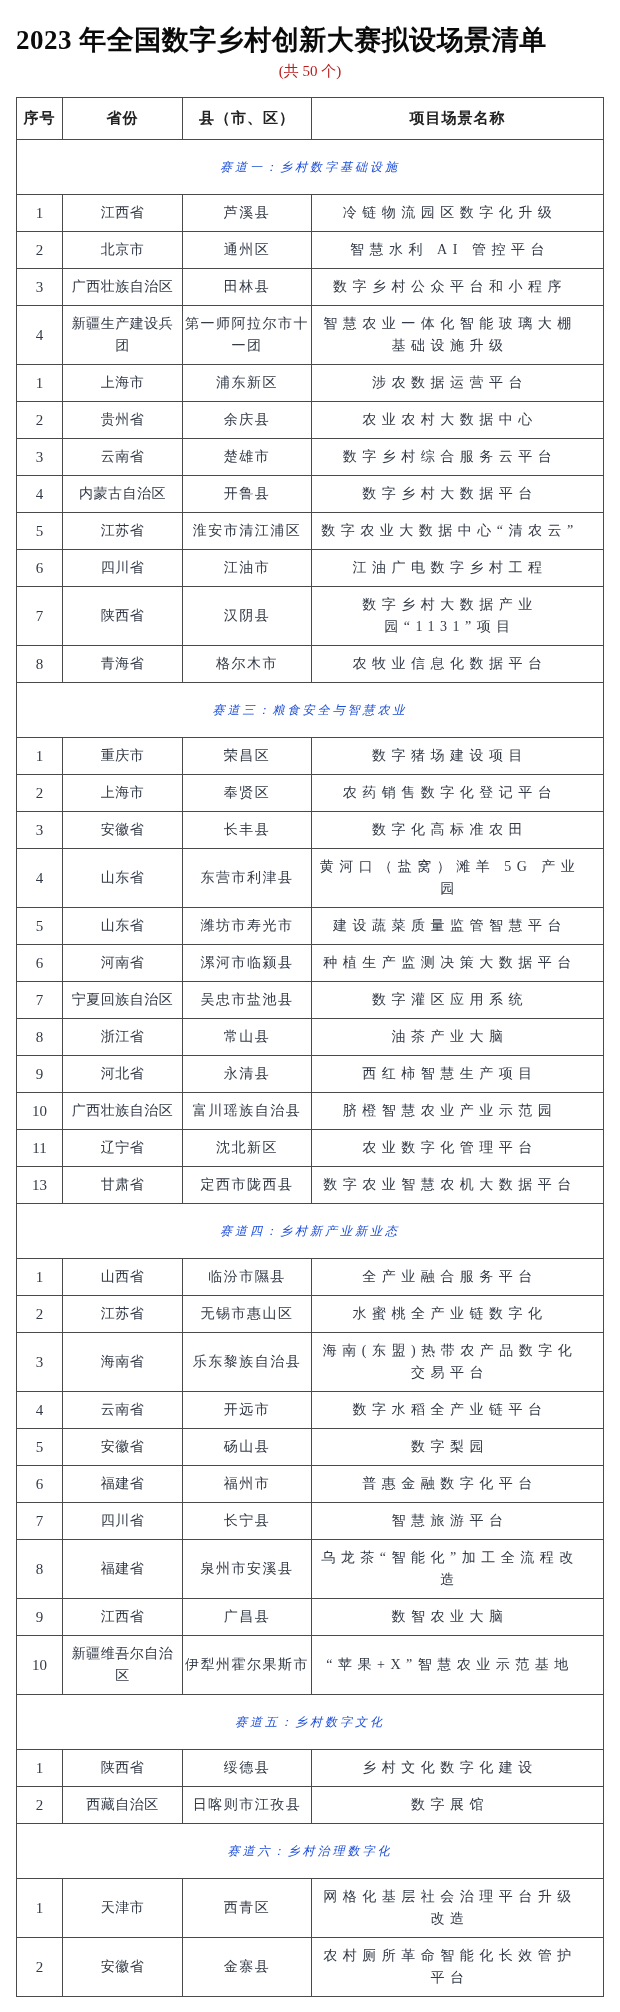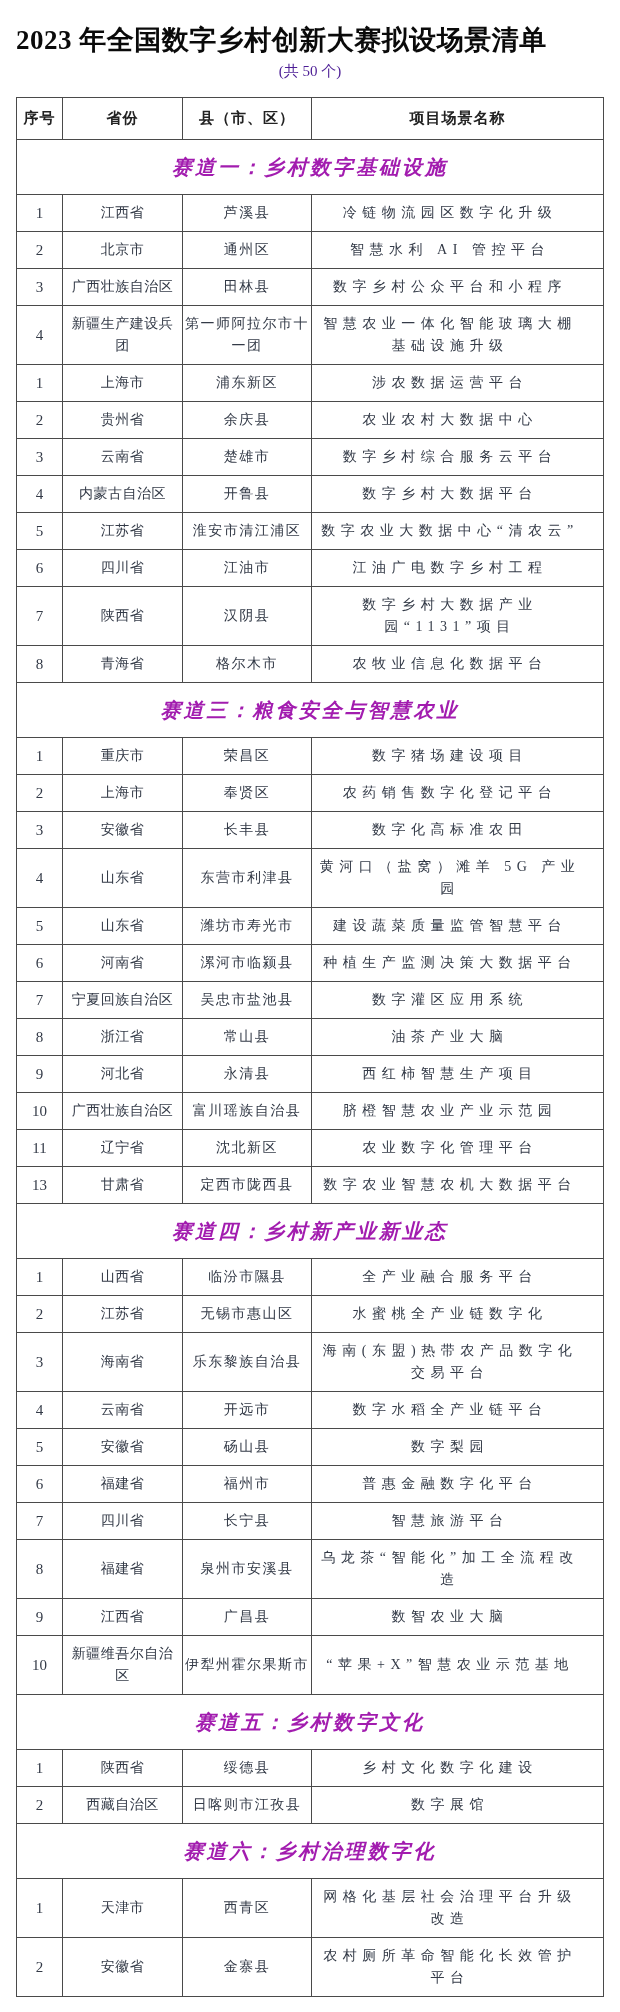--- a/index.html
+++ b/index.html
@@ -15,21 +15,21 @@
     font-size: 27px;
     font-weight: 700;
     color: #0a0a0a;
     margin: 10px 0 4px 0;
     letter-spacing: 0.5px;
     font-family: "Liberation Serif", "DejaVu Serif", serif;
   }
   .doc-subtitle {
     text-align: center;
     font-size: 15px;
-    color: #4c1d95;
+    color: #b91c1c;
     margin: 2px 0 16px 0;
   }
   table.scene-table {
     width: 587px;
     border-collapse: collapse;
     table-layout: fixed;
   }
   .scene-table col.c-idx      { width: 46px; }
   .scene-table col.c-province { width: 120px; }
   .scene-table col.c-county   { width: 129px; }
@@ -53,23 +53,23 @@
     color: #333a47;
     padding: 7px 4px;
     line-height: 22px;
   }
   td.cell-idx { font-size: 15px; letter-spacing: 0; padding-left: 2px; padding-right: 2px; }
   td.cell-province { letter-spacing: 0.5px; padding-left: 2px; padding-right: 2px; }
   td.cell-county   { letter-spacing: 1.5px; padding-left: 2px; padding-right: 2px; }
   td.cell-project  { letter-spacing: 5.5px; padding-left: 3px; padding-right: 18px; }
   tr.section-row td {
     font-style: italic;
-    font-weight: 700;
-    font-size: 20px;
-    color: #a21caf;
+    font-weight: 400;
+    font-size: 12px;
+    color: #1d4ed8;
     letter-spacing: 3px;
     padding: 15px 4px;
     line-height: 24px;
   }
 </style>
 </head>
 <body>
 
 <div class="doc">
   <h1 class="doc-title">2023 年全国数字乡村创新大赛拟设场景清单</h1>

